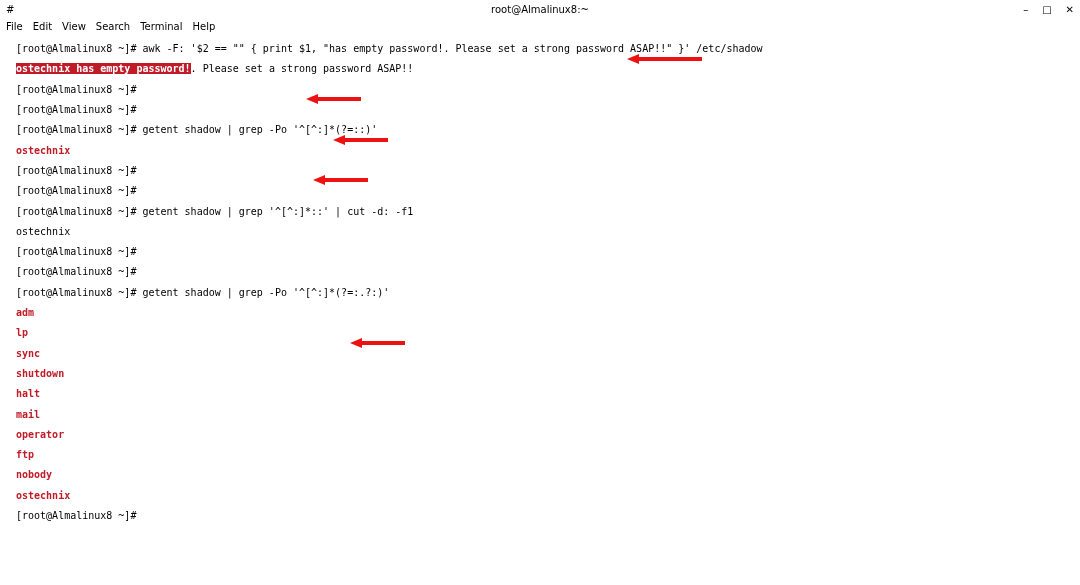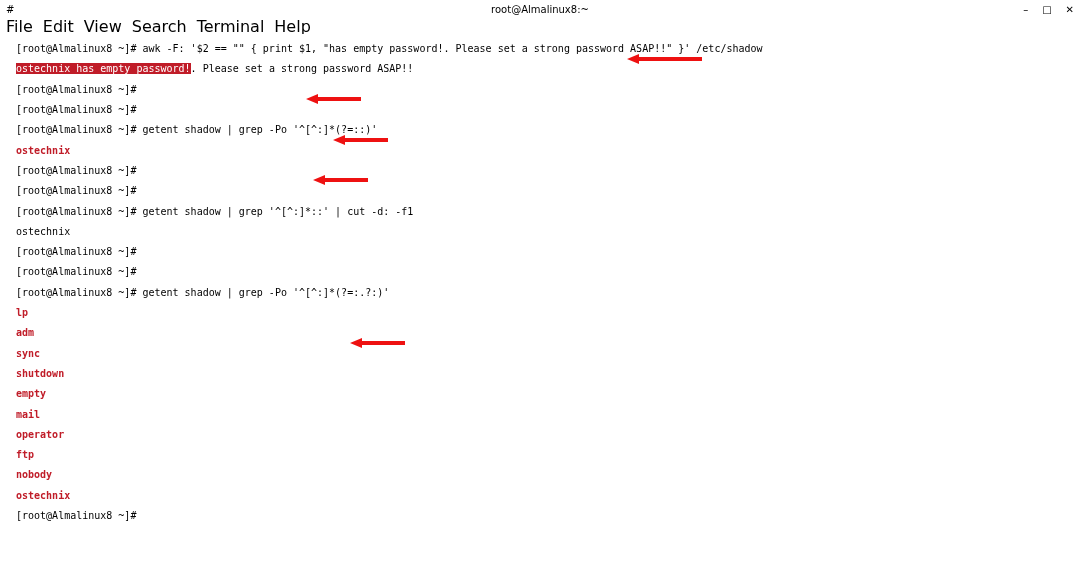--- a/index.html
+++ b/index.html
@@ -1,26 +1,26 @@
 <!DOCTYPE html>
 <html><head>
 <meta charset="utf-8">
 <style>
   * { margin: 0; padding: 0; box-sizing: border-box; }
   html, body { width: 1080px; height: 585px; font-family: "DejaVu Sans", sans-serif; background: #fff; overflow: hidden; }
   .titlebar { height: 18px; background: #fff; display: flex; align-items: center; justify-content: center; position: relative; font-size: 10px; }
   .titlebar .hash { position: absolute; left: 6px; }
   .titlebar .title { font-weight: normal; }
   .winctl { position: absolute; right: 6px; display: flex; gap: 14px; font-size: 10px; }
-  .menubar { height: 16px; background: #fff; display: flex; align-items: center; gap: 10px; padding-left: 6px; font-size: 16px; }
+  .menubar { height: 16px; background: #fff; display: flex; align-items: center; gap: 10px; padding-left: 6px; font-size: 10px; }
   .menubar span { cursor: default; }
   .terminal { font-family: "DejaVu Sans Mono", monospace; font-size: 10px; line-height: 10.15px; background: #fff; color: #000; padding: 0; white-space: pre; position: relative; }
   .line { height: 10.15px; padding-left: 16px; }
   .red { color: #c01c28; font-weight: bold; }
-  .hlred { background: #c01c28; color: #fff; font-weight: normal; margin-top: 36px; }
+  .hlred { background: #c01c28; color: #fff; font-weight: bold; margin-top: 36px; }
   .arrow { position: absolute; pointer-events: none; }
   .arrow svg { display: block; }
 </style>
 </head>
 <body>
 
 <div class="titlebar">
   <span class="hash">#</span>
   <span class="title">root@Almalinux8:~</span>
   <div class="winctl">
@@ -46,25 +46,25 @@
 <div class="line"><span class="prompt">[root@Almalinux8 ~]#</span></div>
 <div class="line"><span class="prompt">[root@Almalinux8 ~]#</span><span> getent shadow | grep -Po '^[^:]*(?=::)'</span></div>
 <div class="line"><span class="red">ostechnix</span></div>
 <div class="line"><span class="prompt">[root@Almalinux8 ~]#</span></div>
 <div class="line"><span class="prompt">[root@Almalinux8 ~]#</span></div>
 <div class="line"><span class="prompt">[root@Almalinux8 ~]#</span><span> getent shadow | grep '^[^:]*::' | cut -d: -f1</span></div>
 <div class="line"><span>ostechnix</span></div>
 <div class="line"><span class="prompt">[root@Almalinux8 ~]#</span></div>
 <div class="line"><span class="prompt">[root@Almalinux8 ~]#</span></div>
 <div class="line"><span class="prompt">[root@Almalinux8 ~]#</span><span> getent shadow | grep -Po '^[^:]*(?=:.?:)'</span></div>
+<div class="line"><span class="red">adm</span></div>
 <div class="line"><span class="red">lp</span></div>
-<div class="line"><span class="red">adm</span></div>
 <div class="line"><span class="red">sync</span></div>
 <div class="line"><span class="red">shutdown</span></div>
-<div class="line"><span class="red">empty</span></div>
+<div class="line"><span class="red">halt</span></div>
 <div class="line"><span class="red">mail</span></div>
 <div class="line"><span class="red">operator</span></div>
 <div class="line"><span class="red">ftp</span></div>
 <div class="line"><span class="red">nobody</span></div>
 <div class="line"><span class="red">ostechnix</span></div>
 <div class="line"><span class="prompt">[root@Almalinux8 ~]#</span></div>
 
 
 
 

